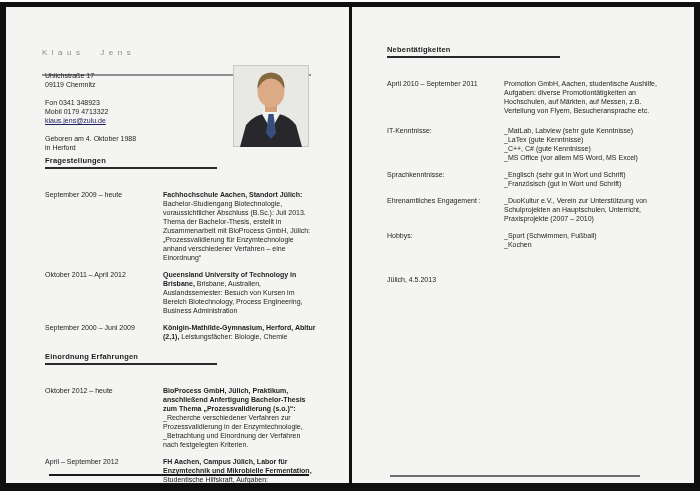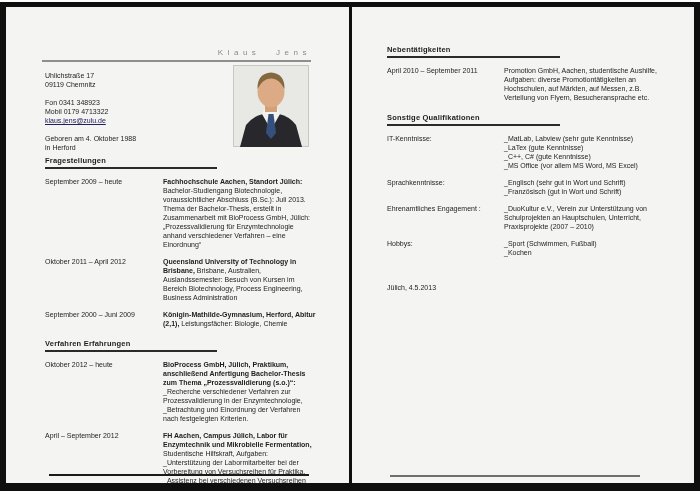--- a/index.html
+++ b/index.html
@@ -4,38 +4,38 @@
 <style>
   * { margin:0; padding:0; box-sizing:border-box; }
   html,body { width:700px; height:494px; }
   body { background:#ffffff; font-family:"Liberation Sans", sans-serif; position:relative; overflow:hidden; }
 
   .frame { position:absolute; left:0; top:2px; width:700px; height:489px; background:#0f0f0f; }
   .page { position:absolute; top:5px; height:476px; background:#f4f4f2; overflow:hidden; color:#1d1d1d; }
   .page-left  { left:6px;   width:343px; }
   .page-right { left:352px; width:342px; }
 
-  .name-row { position:absolute; left:36px; top:41px; width:269px; text-align:right;
-              border-bottom:2px solid #8f8f8f; padding-bottom:3px;
+  .name-row { position:absolute; left:36px; top:41px; width:269px; 
+              border-bottom:2px solid #8f8f8f; padding-bottom:17px;
               font-size:8px; color:#8a8a8a; letter-spacing:4.5px; word-spacing:9px; }
 
   .contact { position:absolute; left:39px; top:64px; width:155px; font-size:7px; line-height:9px; }
   .pre { white-space:pre-line; }
   .mt  { margin-top:9px; }
   .email { text-decoration:underline; color:#20205e; cursor:pointer; }
 
   .photo { position:absolute; left:227px; top:58px; width:76px; height:82px; }
   .photo svg { display:block; width:100%; height:100%; }
 
   .content  { position:absolute; left:39px; top:149px; width:271px; font-size:7px; line-height:9px; }
   .content2 { position:absolute; left:35px; top:38px;  width:272px; font-size:7px; line-height:9px; }
 
   .sec + .sec { margin-top:11px; }
   .sec-title { font-weight:bold; font-size:7.5px; border-bottom:2px solid #2a2a2a;
-               width:172px; padding-bottom:2px; margin-bottom:8px; letter-spacing:.2px; }
+               width:172px; padding-bottom:2px; margin-bottom:21px; letter-spacing:.2px; }
   .content2 .sec-title { width:173px; }
 
   .entry { display:flex; align-items:flex-start; margin-bottom:8px; }
   .entry:last-child { margin-bottom:0; }
   .date { flex:0 0 118px; padding-right:6px; }
   .content2 .date { flex:0 0 117px; }
   .desc { flex:1; }
   .lead { font-weight:bold; }
   .rest { white-space:pre-line; }
 
@@ -95,21 +95,21 @@
           <div class="desc"><span class="lead">Queensland University of Technology in Brisbane,</span><span class="rest"> Brisbane, Australien, Auslandssemester: Besuch von Kursen im Bereich Biotechnology, Process Engineering, Business Administration</span></div>
         </div>
 
         <div class="entry">
           <div class="date">September 2000 – Juni 2009</div>
           <div class="desc"><span class="lead">Königin-Mathilde-Gymnasium, Herford, Abitur (2,1),</span><span class="rest"> Leistungsfächer: Biologie, Chemie</span></div>
         </div>
       </div>
 
       <div class="sec">
-        <div class="sec-title">Verfahren Erfahrungen</div>
+        <div class="sec-title">Einordnung Erfahrungen</div>
 
         <div class="entry">
           <div class="date">Oktober 2012 – heute</div>
           <div class="desc"><span class="lead">BioProcess GmbH, Jülich, Praktikum, anschließend Anfertigung Bachelor-Thesis zum Thema „Prozessvalidierung (s.o.)“:</span><span class="rest">
 _Recherche verschiedener Verfahren zur Prozessvalidierung in der Enzymtechnologie,
 _Betrachtung und Einordnung der Verfahren nach festgelegten Kriterien.</span></div>
         </div>
 
         <div class="entry">
           <div class="date">April – September 2012</div>
@@ -132,21 +132,20 @@
       <div class="sec">
         <div class="sec-title">Nebentätigkeiten</div>
 
         <div class="entry">
           <div class="date">April 2010 – September 2011</div>
           <div class="desc"><span class="rest">Promotion GmbH, Aachen, studentische Aushilfe, Aufgaben: diverse Promotiontätigkeiten an Hochschulen, auf Märkten, auf Messen, z.B. Verteilung von Flyern, Besucheransprache etc.</span></div>
         </div>
       </div>
 
       <div class="sec">
-        <div class="sec-title">Sonstige Qualifikationen</div>
 
         <div class="entry">
           <div class="date">IT-Kenntnisse:</div>
           <div class="desc"><span class="rest">_MatLab, Labview (sehr gute Kenntnisse)
 _LaTex (gute Kenntnisse)
 _C++, C# (gute Kenntnisse)
 _MS Office (vor allem MS Word, MS Excel)</span></div>
         </div>
 
         <div class="entry">

